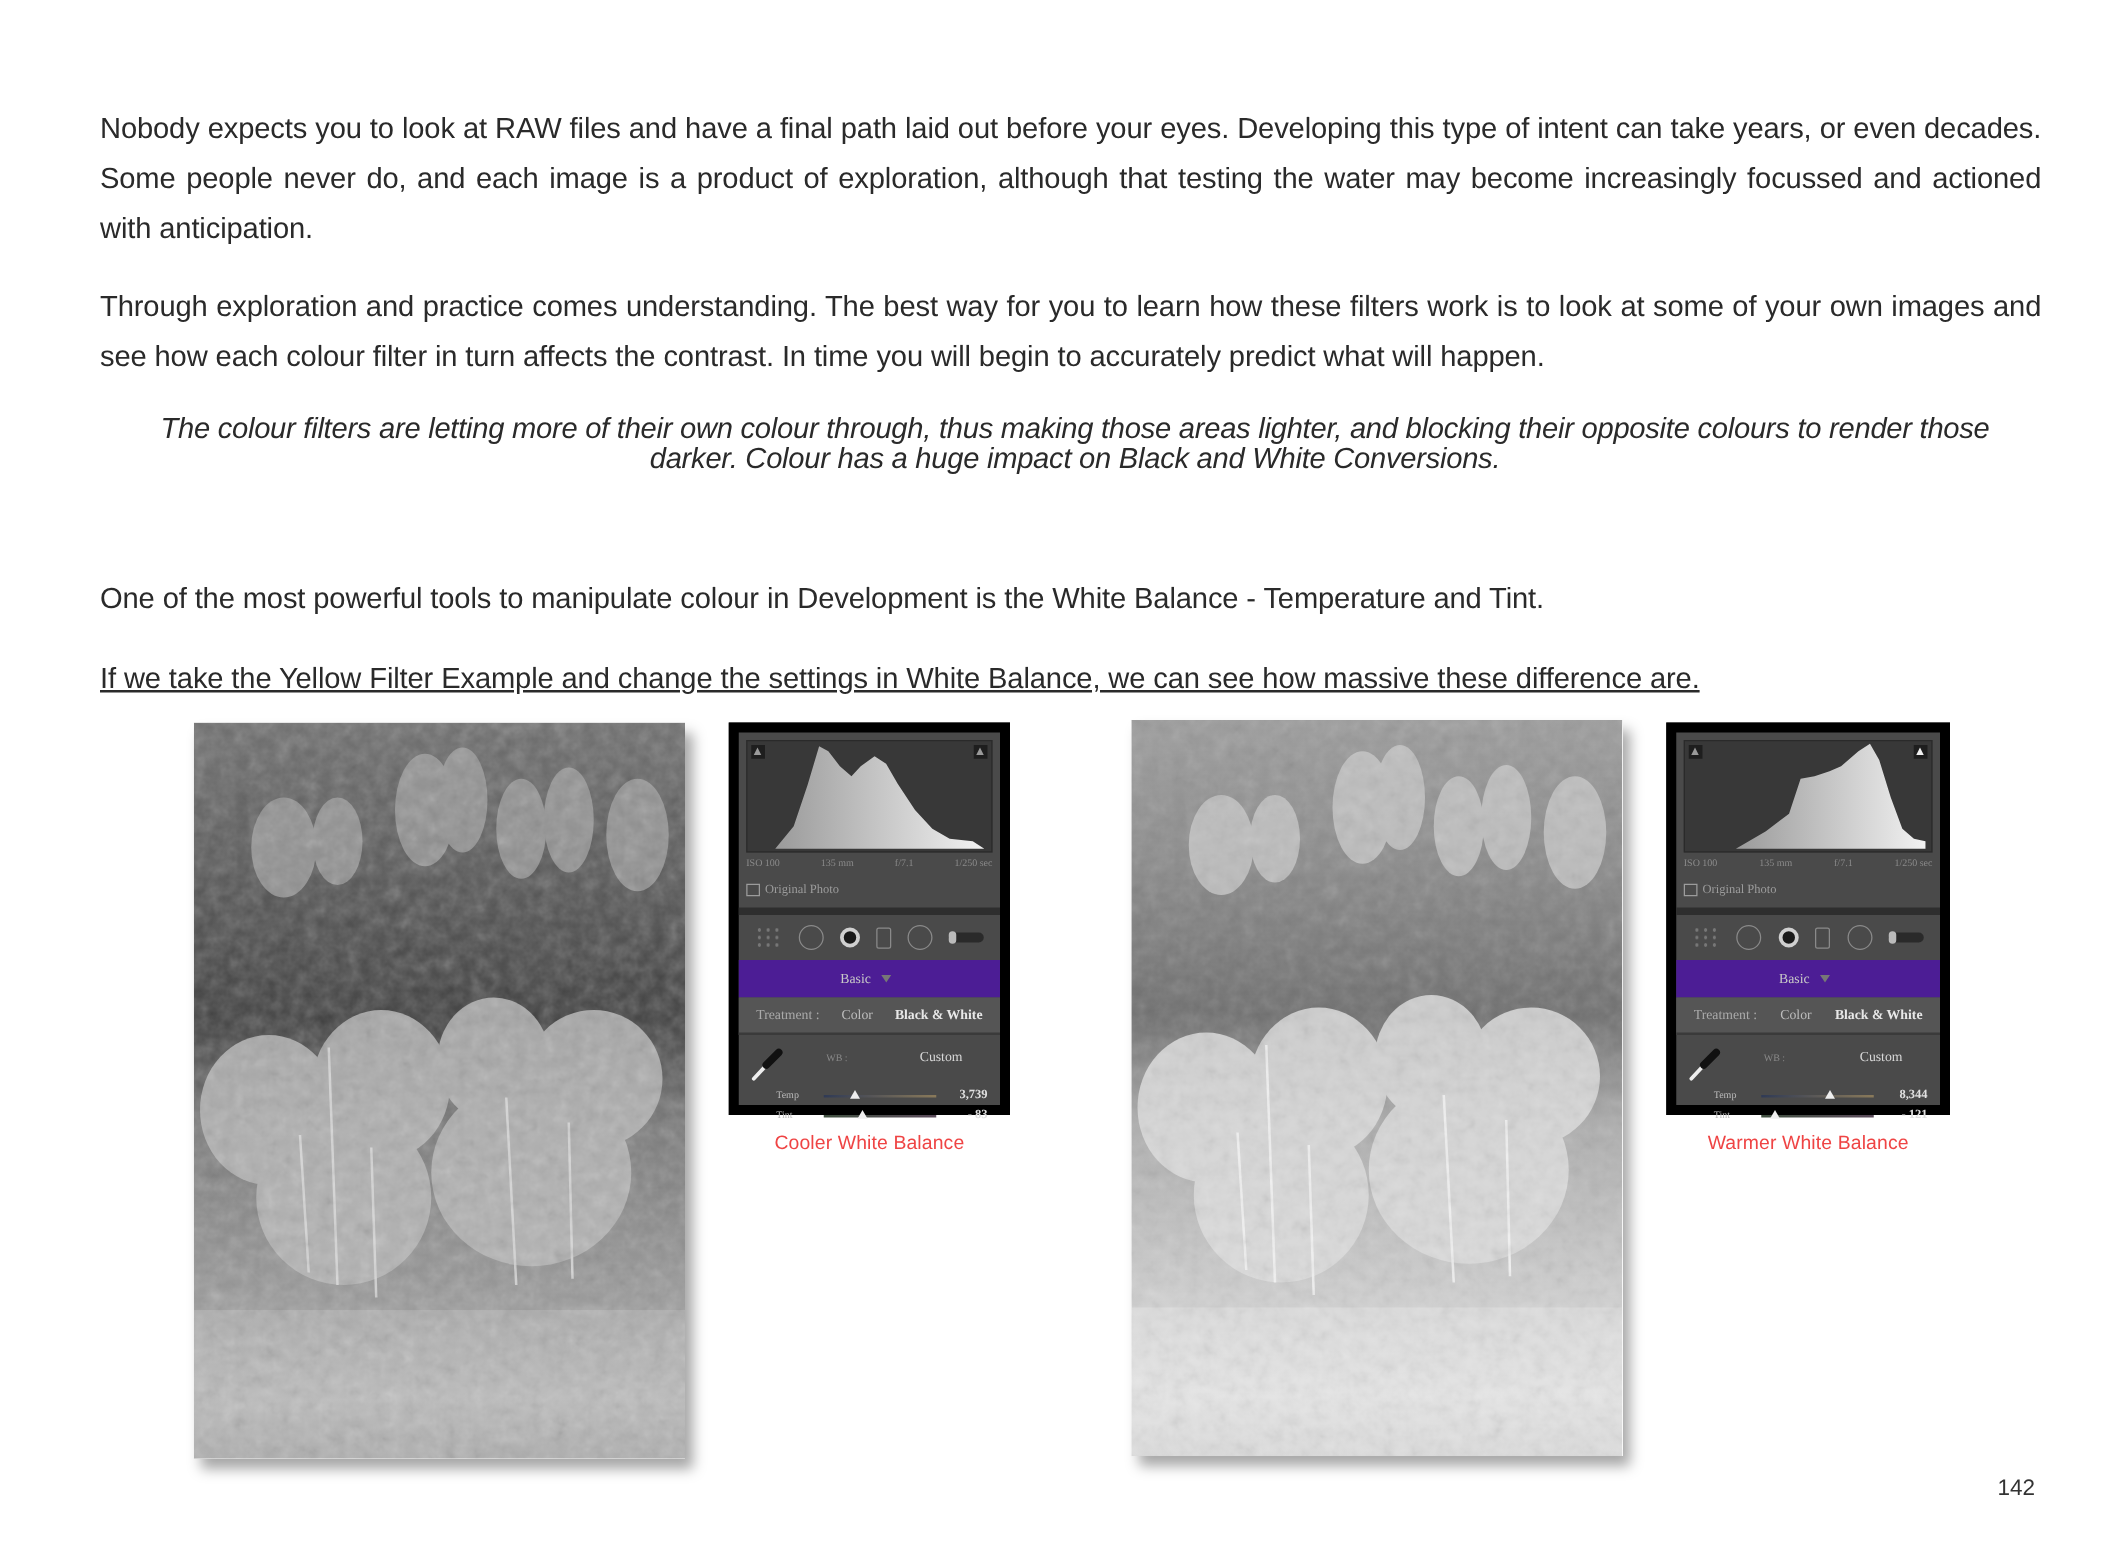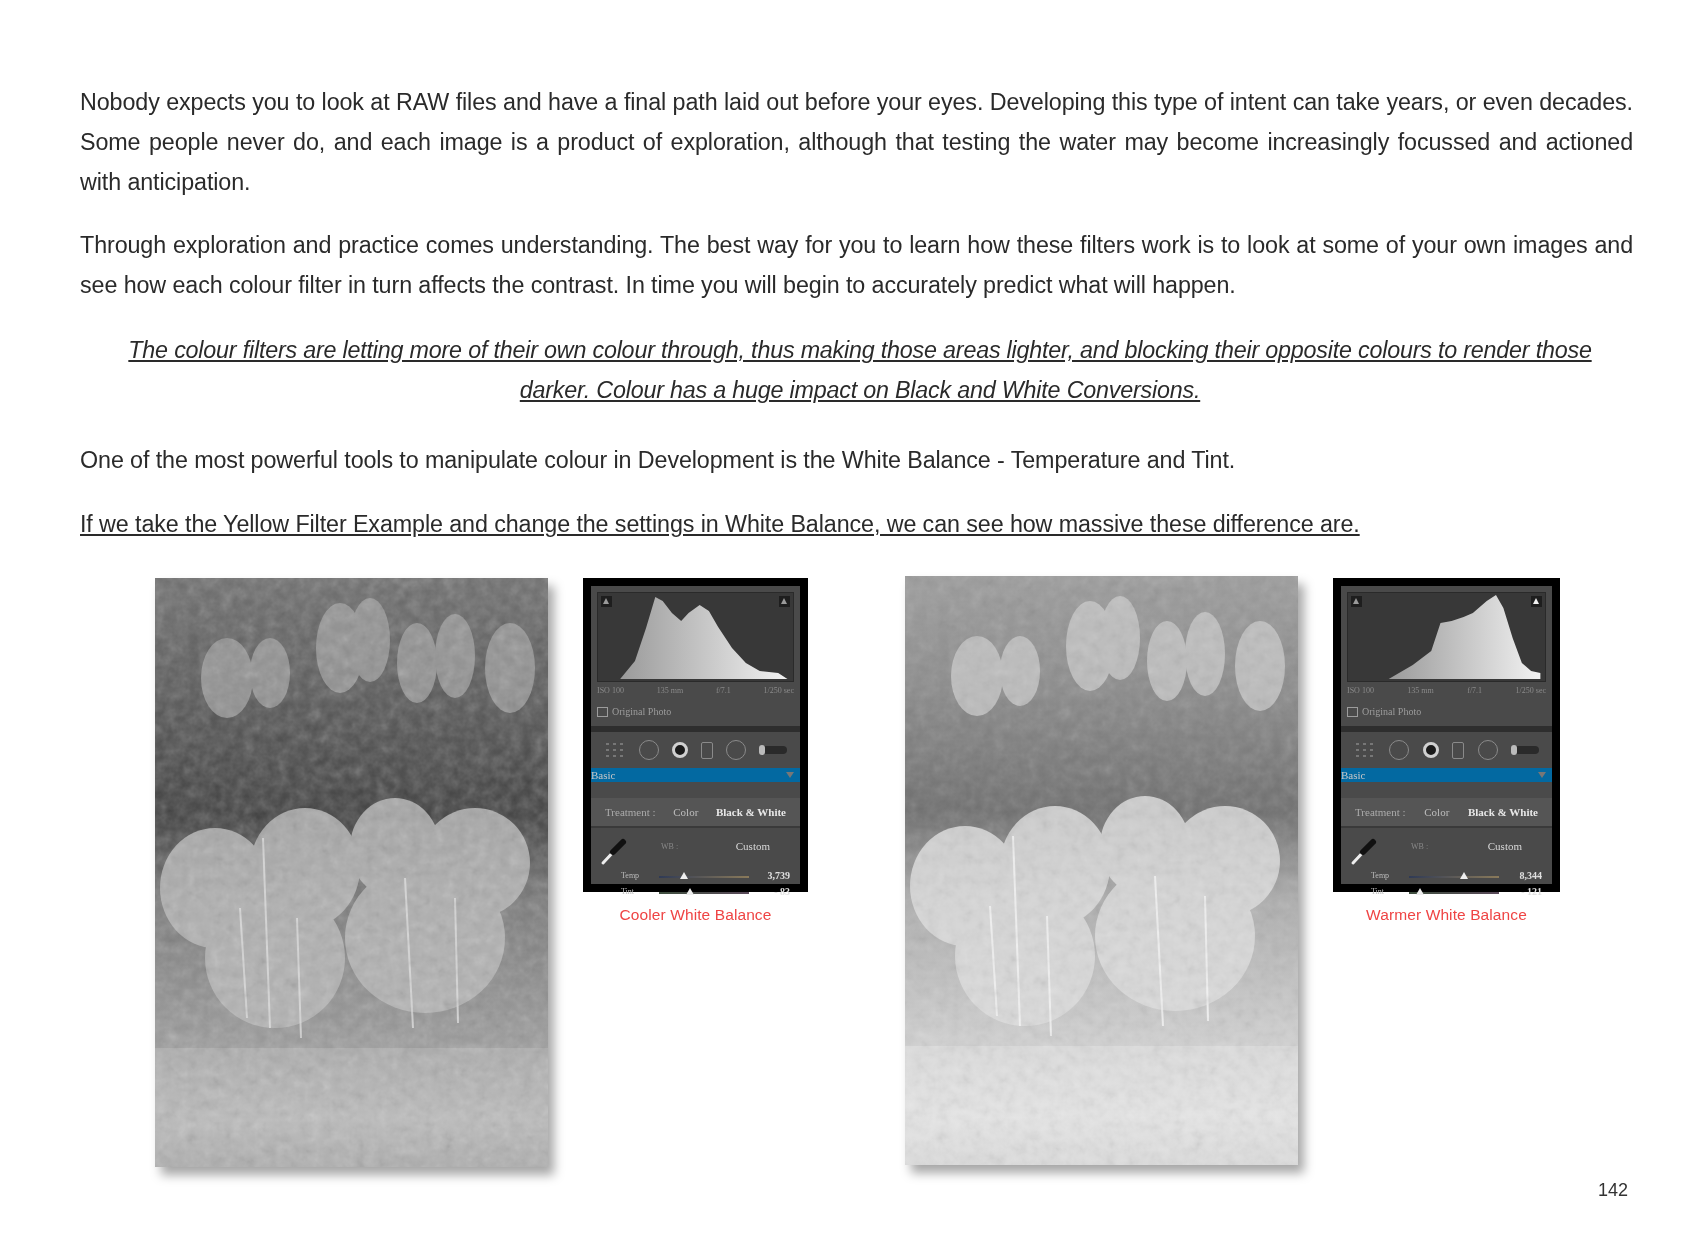--- a/index.html
+++ b/index.html
@@ -1,22 +1,22 @@
 <!DOCTYPE html>
 <html><head>
 <meta charset="utf-8">
 <style>
   html, body { margin:0; padding:0; background:#ffffff; }
   body { width:1694px; height:1240px; position:relative; overflow:hidden;
          font-family:"Liberation Sans", sans-serif; color:#2a2a2a; }
   .para { position:absolute; left:80px; width:1553px; font-size:23.3px; line-height:40px;
           text-align:justify; margin:0; letter-spacing:-0.1px; }
-  .para.last-left { text-align-last:left; }
-  .quote { position:absolute; left:100px; width:1520px; font-size:23.3px; line-height:40px;
-           font-style:italic; text-align:center; margin:0; letter-spacing:-0.2px;text-decoration:underline; }
+  .para.last-left { text-align-last:left;margin-top:18px; }
+  .quote { position:absolute; left:100px; width:1520px; font-size:23.3px; line-height:24px;
+           font-style:italic; text-align:center; margin:0; letter-spacing:-0.2px; }
   .photo { position:absolute; box-shadow: 6px 8px 10px rgba(0,0,0,0.35); overflow:hidden; }
   .photo svg { display:block; width:100%; height:100%; }
   .panel { position:absolute; background:#4a4a4a; border:8px solid #000000; box-sizing:border-box;
            font-family:Liberation Serif, serif; color:#cfcfcf; }
   .hist { position:absolute; left:6px; top:6px; right:6px; height:88px; background:#383838; border:1px solid #2a2a2a; }
   .hist svg { width:100%; height:100%; display:block; }
   .clip { position:absolute; top:3px; width:11px; height:11px; background:#1e1e1e; }
   .clip::after { content:""; position:absolute; left:2px; top:2px; border-left:3.5px solid transparent;
                  border-right:3.5px solid transparent; border-bottom:6px solid #9a9a9a; }
   .clip.hot::after { border-bottom-color:#f0f0f0; }
@@ -28,22 +28,22 @@
   .tools { position:absolute; left:0; right:0; top:146px; height:36px; display:flex; align-items:center;
            justify-content:space-around; padding:0 6px; box-sizing:border-box; }
   .tool { display:inline-block; }
   .grid-ico { width:22px; height:18px; background:
      radial-gradient(circle, #777 1.2px, transparent 1.5px) 0 0/7px 6px; }
   .ring { width:20px; height:20px; border:1.5px solid #8a8a8a; border-radius:50%; box-sizing:border-box; }
   .dot-ring { width:16px; height:16px; border-radius:50%; background:#1a1a1a; border:3.5px solid #d0d0d0; box-sizing:border-box; }
   .rect-ico { width:12px; height:17px; border:1.5px solid #8a8a8a; border-radius:2px; box-sizing:border-box; }
   .toggle { width:28px; height:8px; background:#2a2a2a; border-radius:4px; position:relative; }
   .toggle::before { content:""; position:absolute; left:0; top:-1px; width:6px; height:10px; background:#bbb; border-radius:3px; }
-  .basic-bar { position:absolute; left:0; right:0; top:182px; height:14px; background:#0369a1;
-               font-size:11px; color:#c8c8c8; display:flex; align-items:center; justify-content:space-between; padding-right:6px; gap:8px; }
+  .basic-bar { position:absolute; left:0; right:0; top:182px; height:30px; background:#4c1d95;
+               font-size:11px; color:#c8c8c8; display:flex; align-items:center; justify-content:center; padding-right:6px; gap:8px; }
   .basic-bar .tri { width:0; height:0; border-left:4px solid transparent; border-right:4px solid transparent; border-top:6px solid #777; }
   .treat-row { position:absolute; left:0; right:0; top:212px; height:30px; background:#555555; border-bottom:2px solid #3a3a3a;
                font-size:11px; display:flex; align-items:center; justify-content:space-between; padding:0 14px; box-sizing:border-box; }
   .treat-row .t-label { color:#aaa; }
   .treat-row .t-color { color:#bdbdbd; }
   .treat-row .t-bw { color:#e8e8e8; font-weight:bold; }
   .wb-area { position:absolute; left:0; right:0; top:244px; bottom:0; }
   .picker { position:absolute; left:8px; top:6px; width:30px; height:30px; }
   .wb-label { position:absolute; left:70px; top:12px; font-size:8px; color:#888;text-align:center; }
   .wb-value { position:absolute; right:30px; top:10px; font-size:11px; color:#d8d8d8; }

